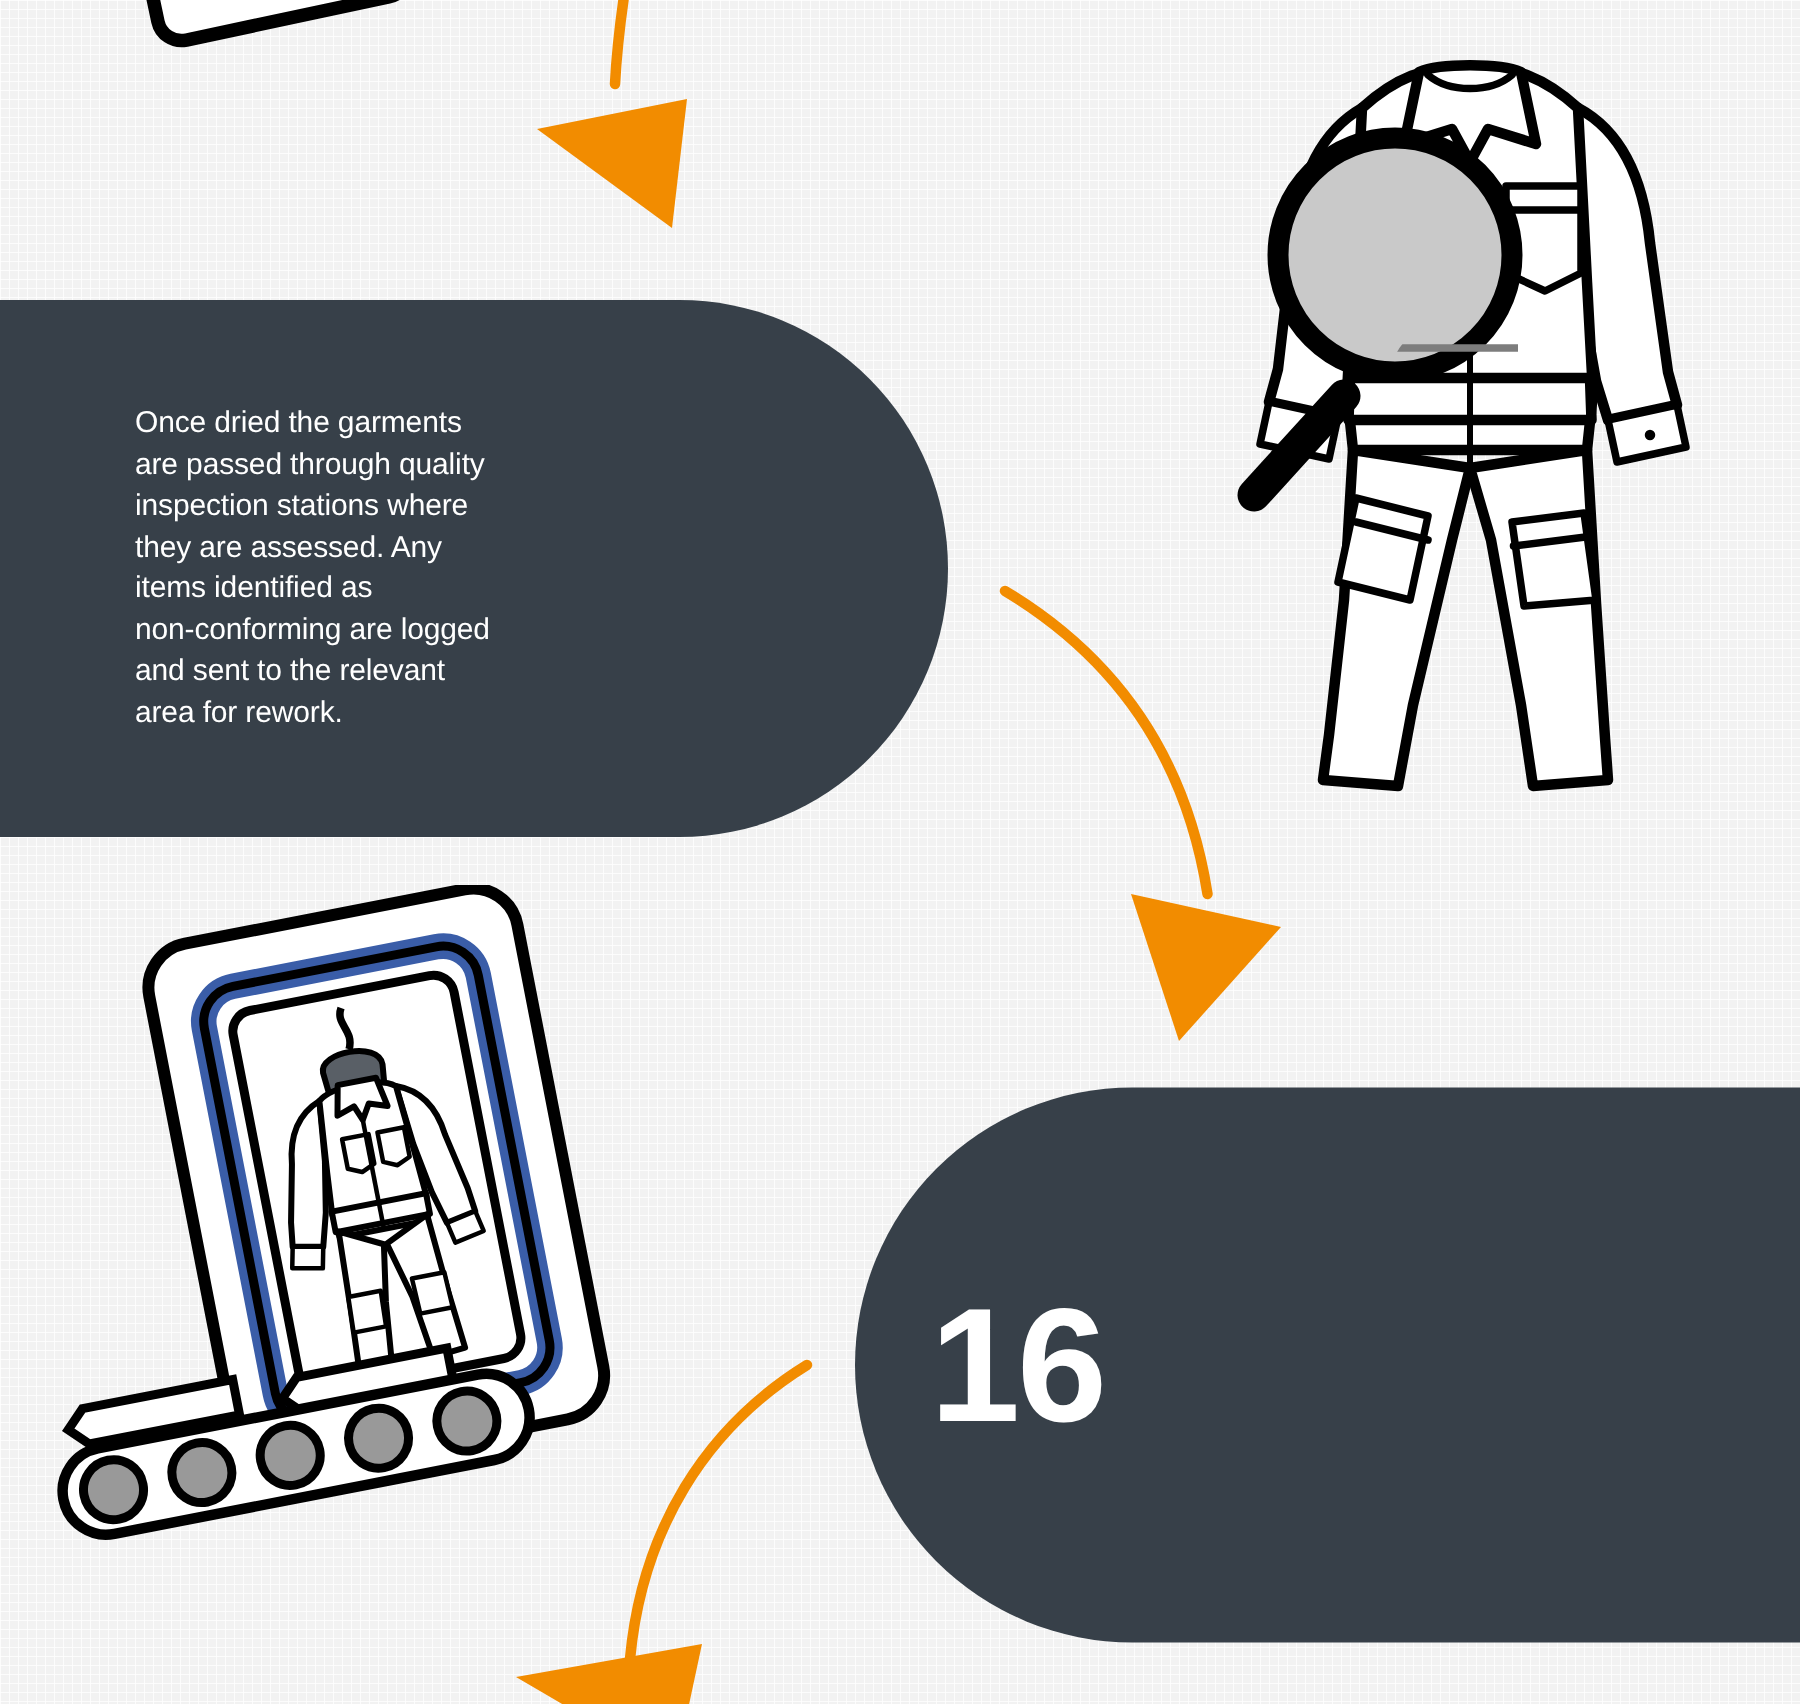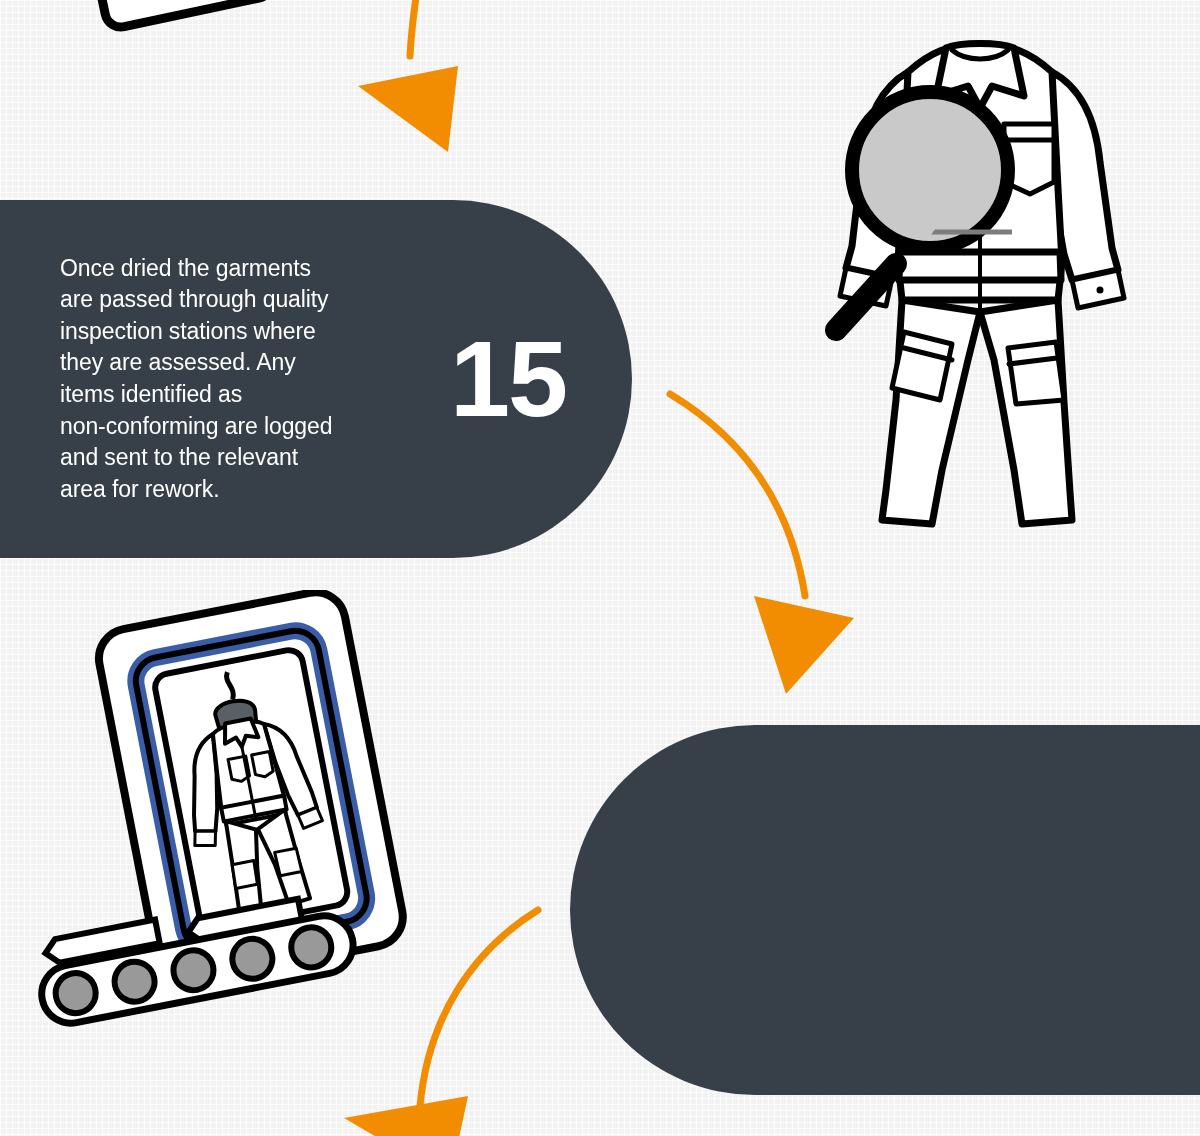--- a/index.html
+++ b/index.html
@@ -47,24 +47,25 @@
     left: 570px;
     top: 725px;
     width: 680px;
     height: 370px;
     border-radius: 185px 0 0 185px;
     padding-left: 50px;
     padding-right: 90px;
   }
   .step-text {
     color: #ffffff;
-    font-size: 23px;
+    font-size: 20px;
     line-height: 1.375;
     white-space: pre-line;
     letter-spacing: -0.1px;
+    margin-left: 30px;
   }
   #step-15-text { text-align: left; flex: 0 0 auto; width: 352px; }
   #step-16-text { text-align: right; order: 2; flex: 1 1 auto; }
   .step-number {
     color: #ffffff;
     font-weight: bold;
     font-size: 108px;
     line-height: 1;
     letter-spacing: -2px;
   }
@@ -113,24 +114,24 @@
 
   <div id="step-15-panel" class="step-panel">
     <div id="step-15-text" class="step-text">Once dried the garments
 are passed through quality
 inspection stations where
 they are assessed. Any
 items identified as
 non-conforming are logged
 and sent to the relevant
 area for rework.</div>
-    <div id="step-15-number" class="step-number">15</div>
   </div>
 
   <div id="step-16-panel" class="step-panel">
+    <div id="step-16-number" class="step-number">16</div>
   </div>
 
   <svg id="coverall-inspection-illustration" class="illus" width="360" height="560" viewBox="0 0 360 560">
     <g fill="#ffffff" stroke="#000000" stroke-width="7" stroke-linejoin="round" stroke-linecap="round">
 
       <path d="M108 72 C 80 88 66 120 62 160 L 52 246 L 46 268 L 92 278 L 100 252 L 112 174 Z"></path>
 
       <path d="M252 72 C 282 88 296 122 300 162 L 312 248 L 318 270 L 272 280 L 264 254 L 250 176 Z"></path>
 
       <path d="M108 72 C 130 52 150 44 180 44 C 210 44 230 52 252 72

